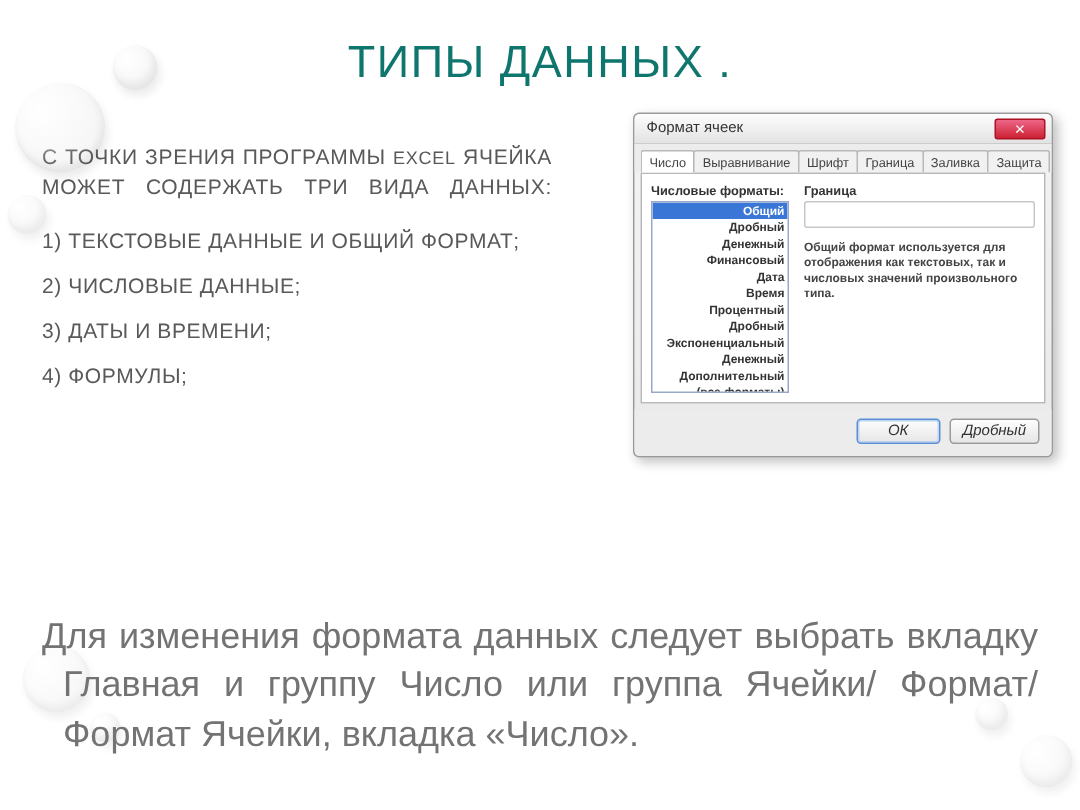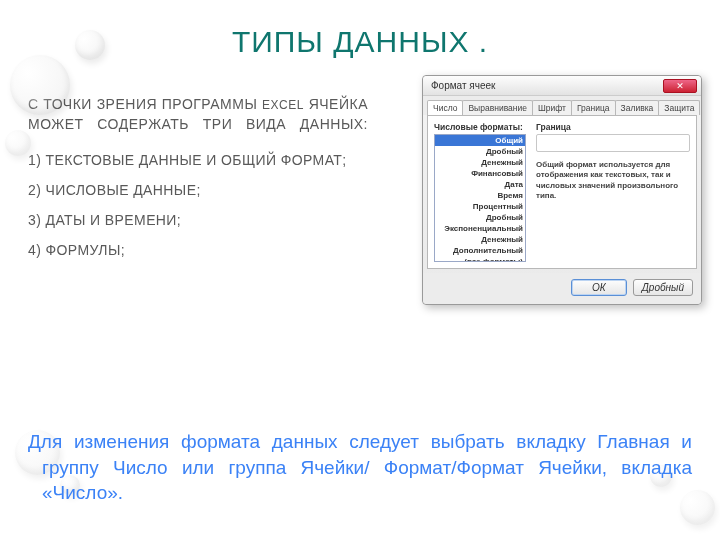--- a/index.html
+++ b/index.html
@@ -71,22 +71,22 @@
   ol.types li {
     font-size: 14px;
     letter-spacing: 0.4px;
     margin-bottom: 14px;
     padding-left: 16px;
     text-indent: -16px;
   }
   .footer-note {
     position: absolute;
     left: 28px; right: 28px; bottom: 34px;
-    font-size: 19px;
-    color: #3b82f6;
+    font-size: 24px;
+    color: #737373;
     text-align: justify;
     line-height: 1.35;
     padding-left: 14px;
     text-indent: -14px;
   }
 
   
   .dialog {
     position: absolute;
     right: 18px;

